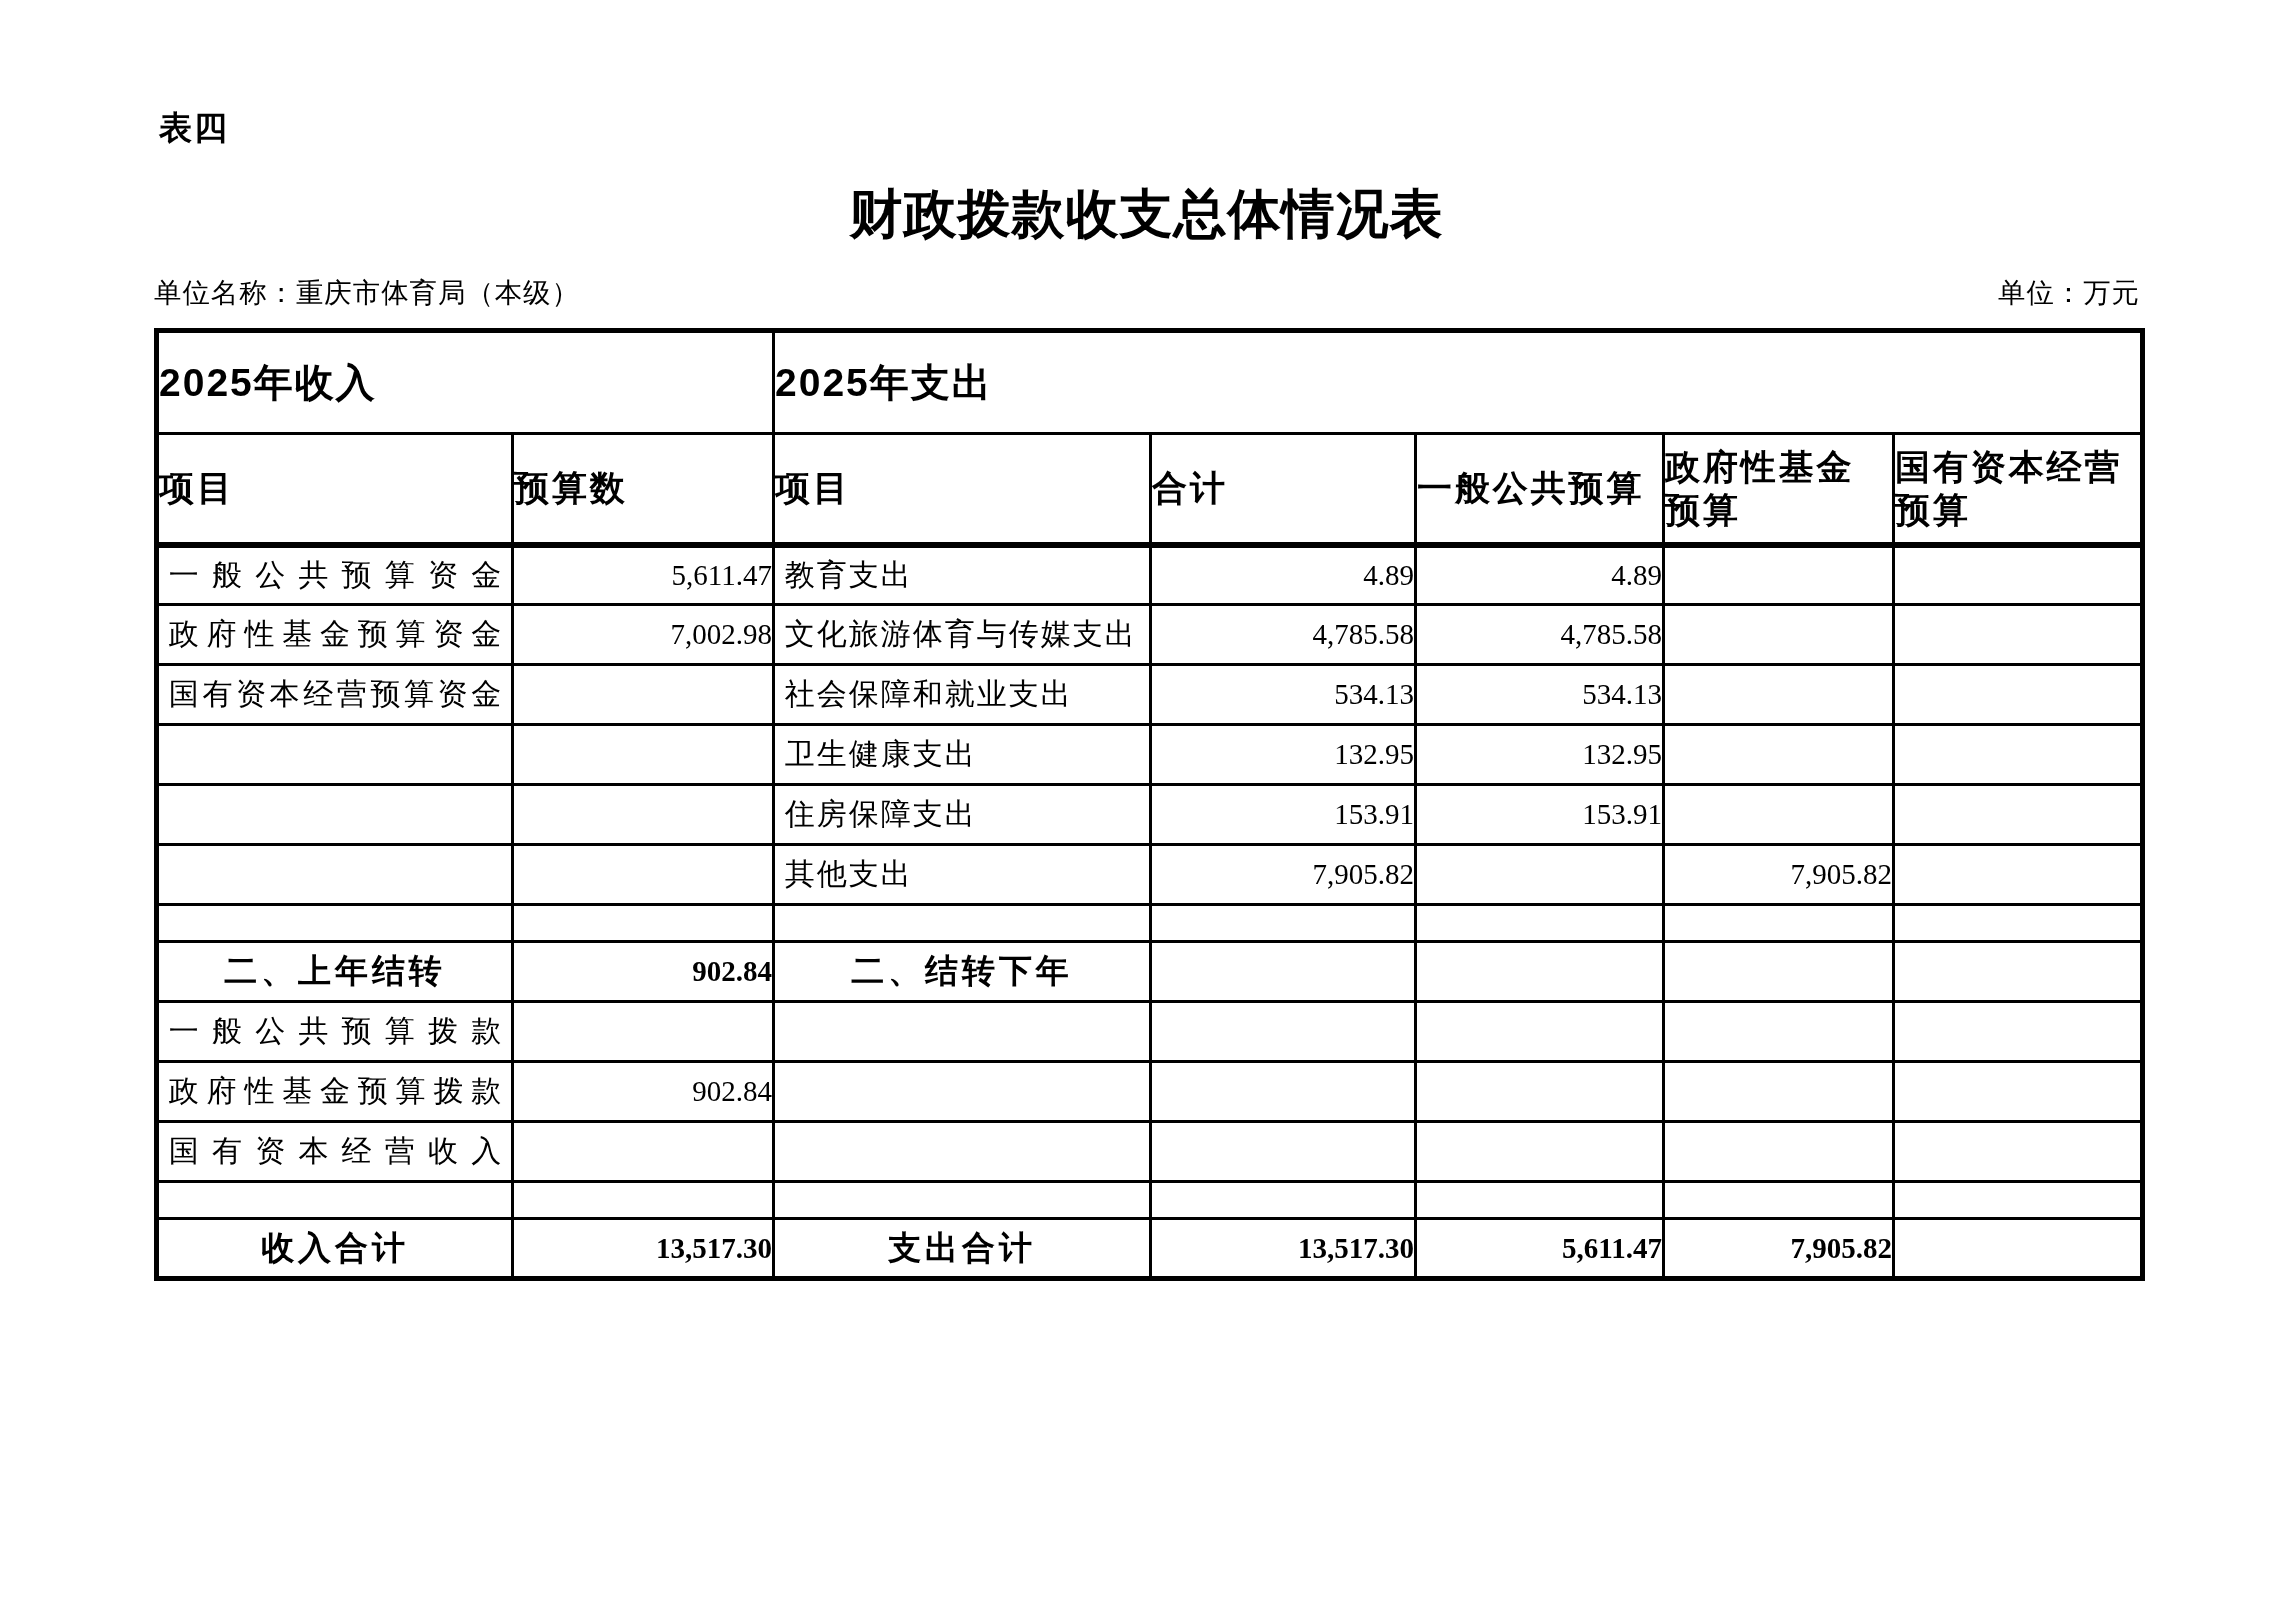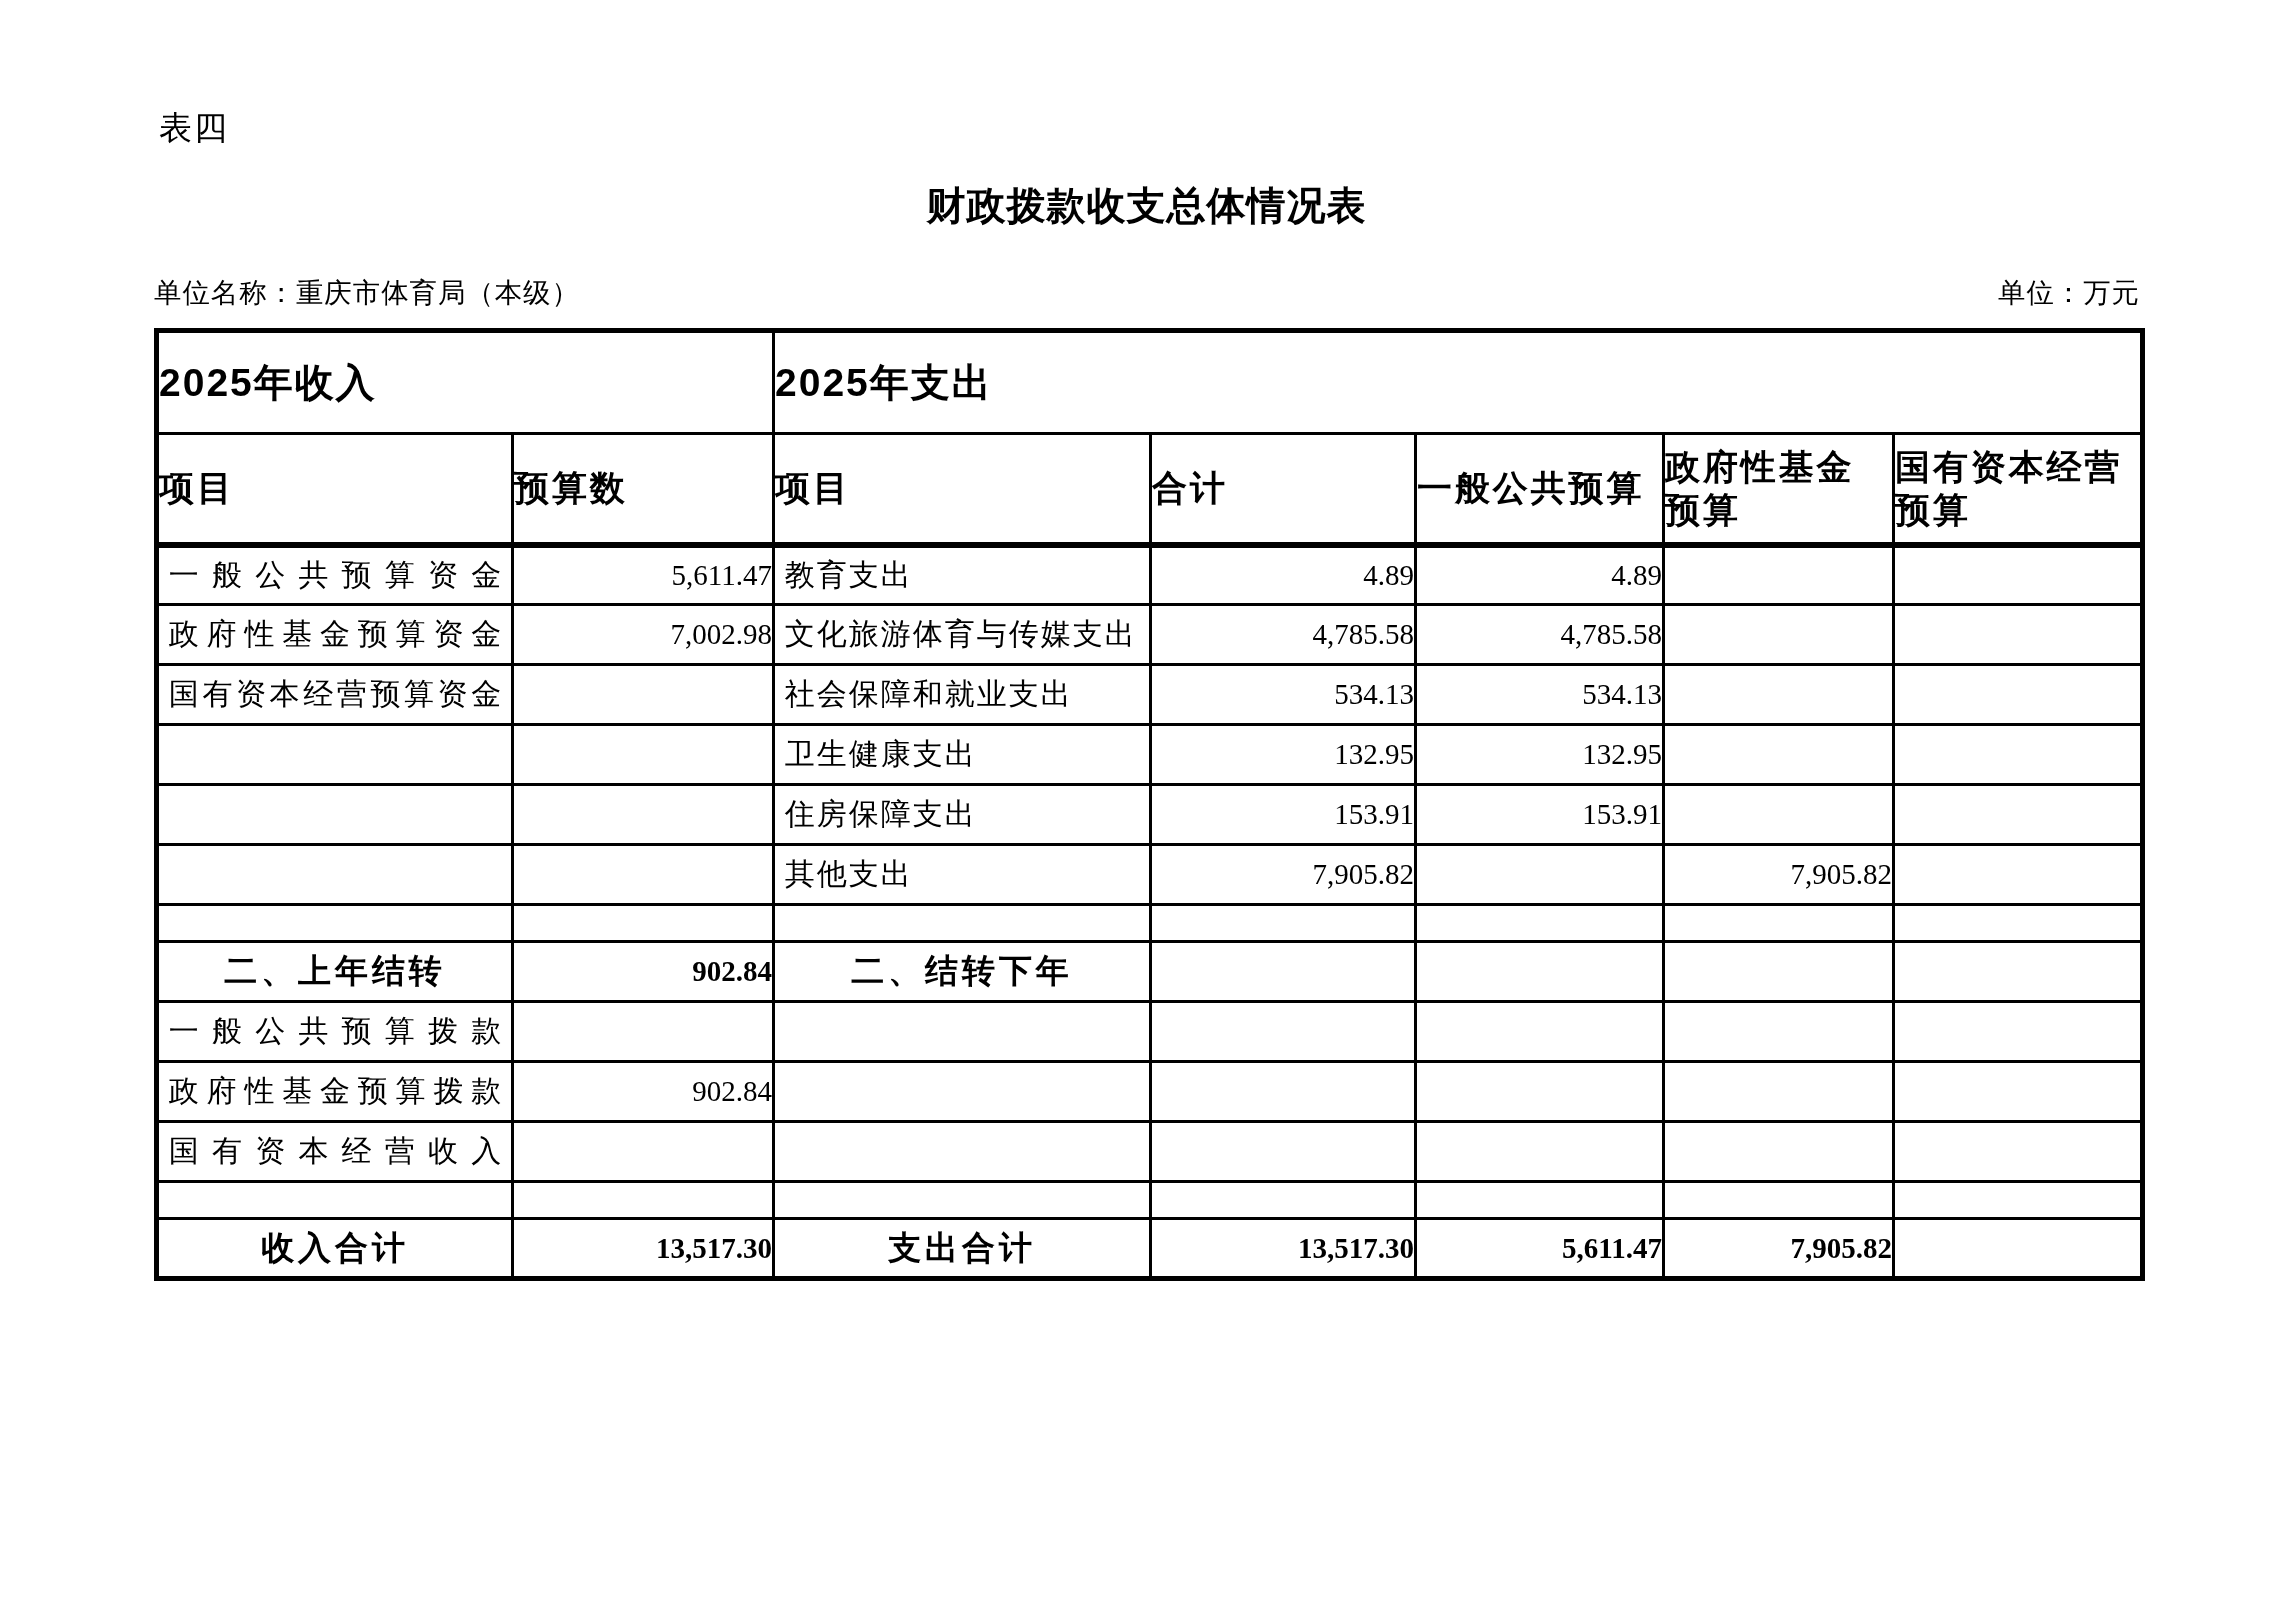--- a/index.html
+++ b/index.html
@@ -5,27 +5,27 @@
   html,body{margin:0;padding:0;}
   body{
     width:2293px;height:1621px;
     background:#ffffff;color:#000;
     font-family:"Liberation Serif", serif;
     position:relative;overflow:hidden;
   }
   .corner-label{
     position:absolute;left:159px;top:106px;
     font-family:"Liberation Sans", sans-serif;
-    font-weight:normal;font-size:33px;letter-spacing:2px;
+    font-weight:bold;font-size:33px;letter-spacing:2px;
   }
   .page-title{
     position:absolute;left:0;right:0;top:179px;margin:0;
     text-align:center;
     font-family:"Liberation Serif", serif;
-    font-weight:bold;font-size:39px;letter-spacing:1px;
+    font-weight:bold;font-size:53px;letter-spacing:1px;
   }
   .meta-row{
     position:absolute;left:154px;width:1986px;top:275px;
     display:flex;justify-content:space-between;align-items:flex-end;
     font-size:27.4px;letter-spacing:1px;gap:46px;
   }
   table.budget{
     position:absolute;left:154px;top:328px;
     width:1986px;
     border-collapse:collapse;table-layout:fixed;

